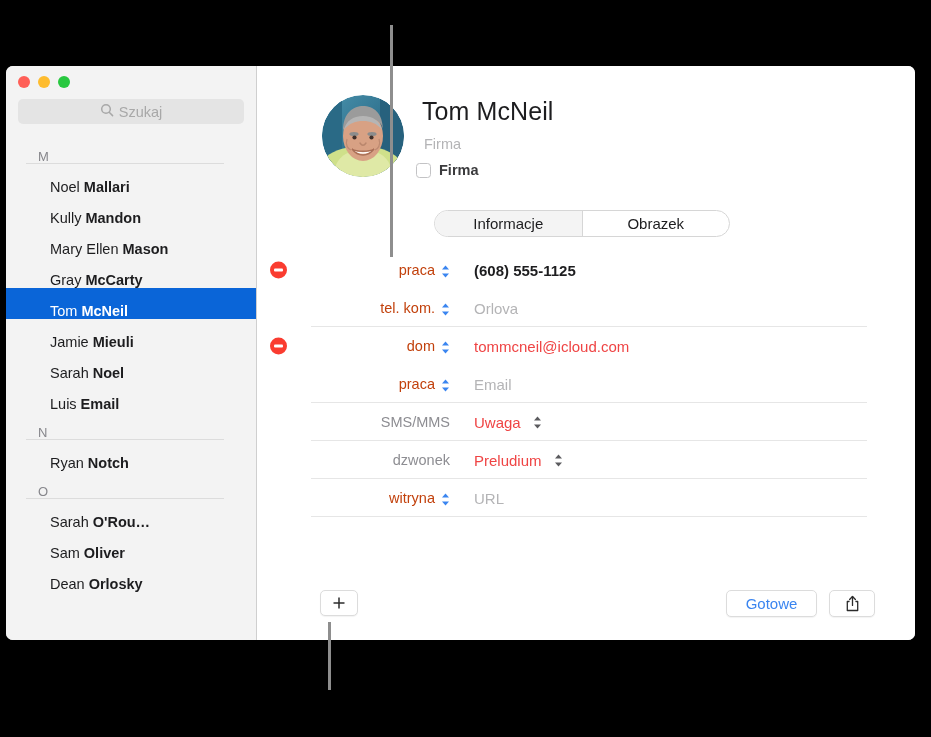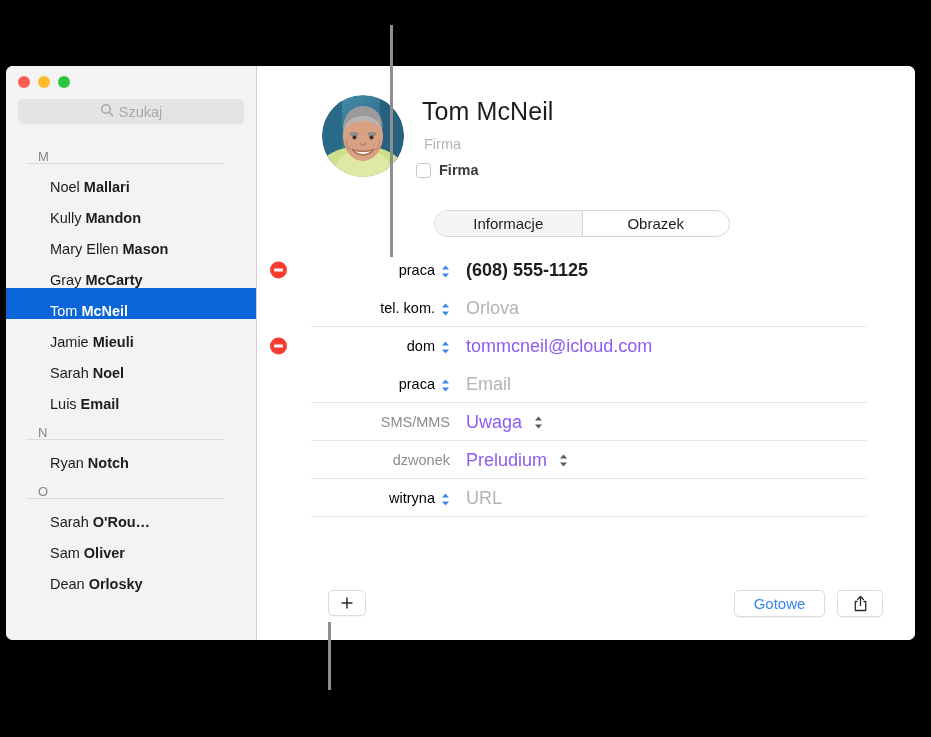--- a/index.html
+++ b/index.html
@@ -158,37 +158,37 @@
     background: #fa3c30;
     display: flex; align-items: center; justify-content: center;
   }
   .minus span { width: 9px; height: 2.6px; background: #ffffff; border-radius: 1px; }
 
   .flabel {
     position: absolute; right: 0; top: 50%;
     transform: translateY(-50%);
     font-size: 14.5px; white-space: nowrap;
   }
-  .flabel.blue { color: #000000; }
+  .flabel.blue { color: #c2410c; }
   .flabel.gray { color: #8d8d92; }
   .label-wrap { position: absolute; left: 0; width: 192px; height: 100%; }
   .stepper { display: inline-block; vertical-align: middle; margin-left: 6px; }
 
   .fvalue {
-    position: absolute; left: 208px;
-    font-size: 18px;
+    position: absolute; left: 216px;
+    font-size: 15px;
     display: flex; align-items: center; gap: 6px;
   }
   .fvalue.bold  { color: #1d1d1f; font-weight: 700; }
-  .fvalue.plain { color: #8b5cf6; }
+  .fvalue.plain { color: #ef4444; }
   .fvalue.ph    { color: #b4b4b6; }
 
   
   #bottom-bar {
-    position: absolute; left: 12px; bottom: 0; width: 100%; height: 64px;
+    position: absolute; left: 4px; bottom: 0; width: 100%; height: 64px;
   }
   #add-button {
     position: absolute; left: 58px; top: 14px;
     width: 38px; height: 26px;
     border: 1px solid #dcdcdc; border-radius: 5px;
     background: #ffffff;
     display: flex; align-items: center; justify-content: center;
     box-shadow: 0 1px 1px rgba(0,0,0,.05);
     z-index: 45;
   }

